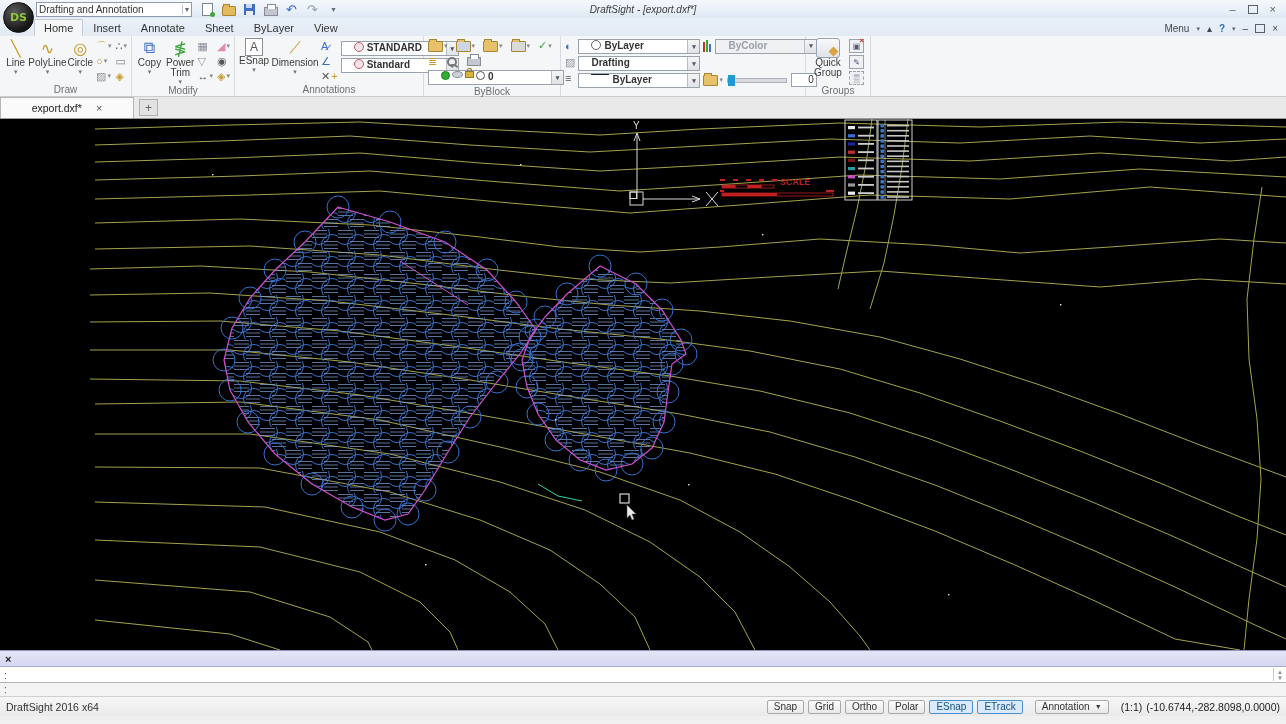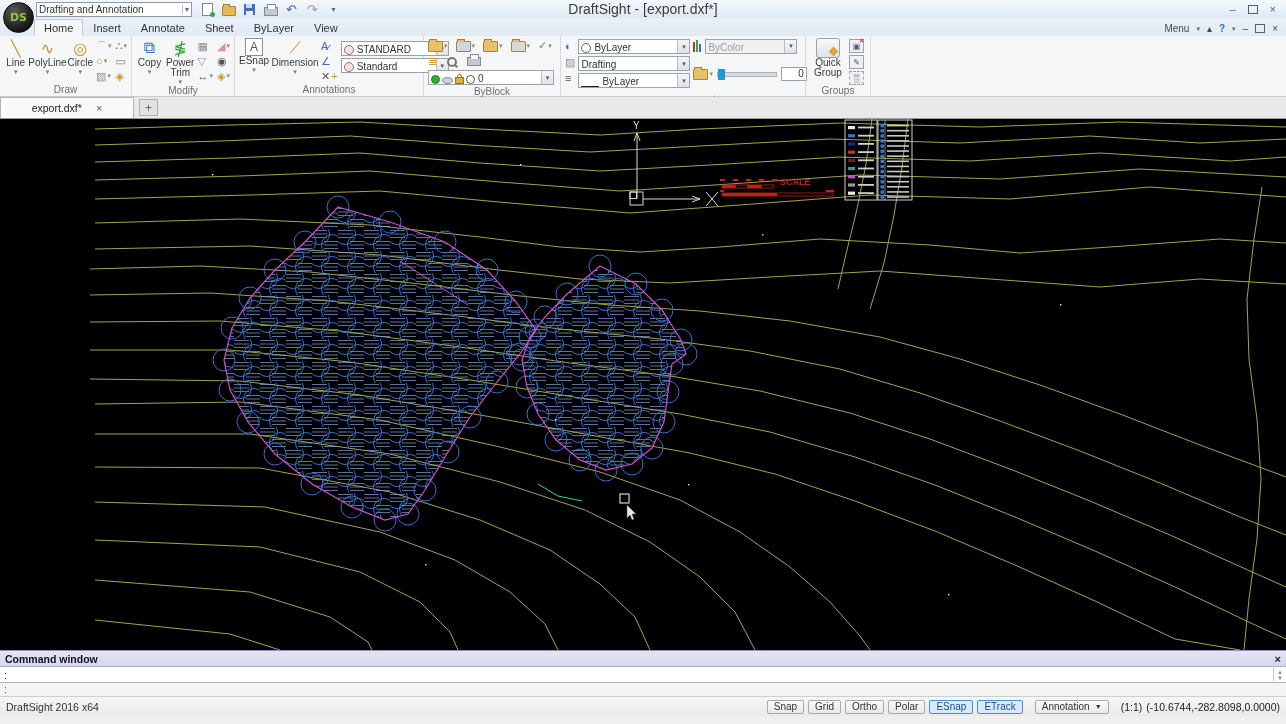--- a/index.html
+++ b/index.html
@@ -26,21 +26,21 @@
   .icn-open{width:12px;height:8px;background:#e3b95e;border:1px solid #a8852f;border-radius:1px;position:relative;margin-top:3px;}
   .icn-open::before{content:"";position:absolute;top:-3px;left:0;width:5px;height:2px;background:#e3b95e;border:1px solid #a8852f;border-bottom:none;}
   .icn-save{width:11px;height:11px;background:#3e6fc2;position:relative;}
   .icn-save::before{content:"";position:absolute;left:2px;top:0;width:6px;height:4px;background:#cfd9ec;}
   .icn-save::after{content:"";position:absolute;left:2px;bottom:0;width:7px;height:4px;background:#e8edf5;}
   .icn-print{width:12px;height:7px;background:#c3c8d0;border:1px solid #868d99;position:relative;margin-top:5px;}
   .icn-print::before{content:"";position:absolute;left:2px;top:-4px;width:7px;height:4px;background:#fff;border:1px solid #868d99;border-bottom:none;}
   .undoglyph{color:#3a6fc4;font-size:13px;line-height:13px;}
   .redoglyph{color:#9aa0a8;font-size:13px;line-height:13px;}
   .qmore{color:#667;font-size:8px;}
-  .wintitle{position:absolute;left:0;right:0;text-align:center;font-size:14px;color:#3c3c3c;pointer-events:none;}
+  .wintitle{position:absolute;left:0;right:0;text-align:center;font-size:10px;color:#3c3c3c;pointer-events:none;font-style:italic;}
   .winbtns{margin-left:auto;display:flex;align-items:center;gap:12px;padding-right:10px;z-index:4;}
   .winbtns span{color:#5b5f66;font-size:11px;line-height:10px;}
   .wbox{width:8px;height:7px;border:1px solid #5b5f66;display:inline-block;}
 
   
   .tabrow{height:18px;background:linear-gradient(#eaf0f8,#e2eaf4);display:flex;align-items:flex-end;flex:0 0 auto;}
   .rtabs{display:flex;margin-left:34px;height:17px;}
   .rtab{padding:2px 9px 1px;font-size:11px;color:#333;border:1px solid transparent;cursor:default;text-align:right;}
   .rtab.active{background:#f5f6f7;border-color:#c4c9cf;border-bottom-color:#f5f6f7;border-radius:2px 2px 0 0;}
   .tabrow-right{margin-left:auto;display:flex;align-items:center;gap:7px;padding:0 8px 2px 0;color:#44484e;font-size:10px;}
@@ -54,22 +54,22 @@
   .plabel{height:12px;text-align:center;font-size:10px;color:#6a6e74;line-height:11px;}
   .bb{width:34px;display:flex;flex-direction:column;align-items:center;text-align:center;cursor:default;}
   .bb .bbi{height:20px;display:flex;align-items:center;justify-content:center;font-size:16px;}
   .bb .bbl{font-size:10px;color:#3c3c3c;line-height:10px;}
   .bb .bba{font-size:7px;color:#777;line-height:7px;}
   .minigrid{display:grid;grid-template-columns:auto auto;gap:1px 4px;padding-top:1px;}
   .mi{display:inline-flex;align-items:center;gap:1px;font-size:11px;height:14px;}
   .mi .dd{font-size:7px;color:#888;}
   .gold{color:#c99a2e;} .gray{color:#8a8f98;} .blue{color:#3e6fc2;} .pink{color:#e08bb0;}
   .green{color:#3da53d;} .dark{color:#555;}
-  .combo{height:13px;background:#fff;border:1px solid #9aa2ad;display:flex;align-items:flex-end;
-         font-size:10px;padding-left:2px;margin:1px 0;}
+  .combo{height:13px;background:#fff;border:1px solid #9aa2ad;display:flex;align-items:flex-start;
+         font-size:10px;padding-left:12px;margin:1px 0;font-weight:bold;}
   .combo .ct{flex:1;white-space:nowrap;overflow:hidden;}
   .combo .ca{width:11px;align-self:stretch;background:linear-gradient(#f4f5f6,#dfe2e6);
              border-left:1px solid #b7bdc6;display:flex;align-items:center;justify-content:center;
              font-size:7px;color:#556;}
   .cic{width:8px;height:8px;border:1px solid #c25b6e;border-radius:50%;background:#f0e4e8;margin-right:3px;flex:0 0 auto;}
   .cic2{width:8px;height:8px;border:1px solid #666;border-radius:50%;background:#fff;margin-right:3px;flex:0 0 auto;}
   .linesample{width:18px;height:1px;background:#222;margin-right:3px;flex:0 0 auto;}
   .combo.disabled{background:#eef0f2;color:#9aa0a8;}
   .icn-folder{width:13px;height:9px;background:#e8c26a;border:1px solid #a8852f;border-radius:1px;position:relative;margin-top:2px;}
   .icn-folder::before{content:"";position:absolute;top:-3px;left:0;width:6px;height:2px;background:#e8c26a;border:1px solid #a8852f;border-bottom:none;}
@@ -341,21 +341,21 @@
           <div class="combo" style="width:108px">
             <span class="ct">Drafting</span>
             <span class="ca">▾</span>
           </div>
           <div class="combo" style="width:108px">
             <span class="linesample"></span>
             <span class="ct">ByLayer</span>
             <span class="ca">▾</span>
           </div>
         </div>
-        <div style="display:flex;flex-direction:column;gap:12px;">
+        <div style="display:flex;flex-direction:column;gap:18px;">
           <div class="proprow">
             <span class="colbars">
                 <i style="background:#c23030;height:10px"></i>
                 <i style="background:#2fae2f;height:12px"></i>
                 <i style="background:#3e6fc2;height:8px"></i>
               </span>
             <div class="combo disabled" style="width:88px">
               <span class="ct">ByColor</span>
               <span class="ca">▾</span>
             </div>
@@ -586,21 +586,20 @@
         <rect x="555" y="300" width="1.4" height="1.4" fill="#e8e8e8"></rect>
         <g>
           <rect x="620" y="375" width="9" height="9" fill="none" stroke="#ffffff" stroke-width="1"></rect>
           <polygon points="627,386 627,399 630,396 632,401 634,400 632,395 636,395" fill="#e8e8e8" stroke="#555" stroke-width="0.5"></polygon>
         </g>
       </svg>
   </div>
 
 
   <div class="cmdhead">
-    <span class="t">Command window</span>
     <span class="x">×</span>
   </div>
   <div class="cmdinput">
     <span>:</span>
     <span class="spin">
         <span>▲</span>
         <span>▼</span>
       </span>
   </div>
   <div class="cmdhist">:</div>

